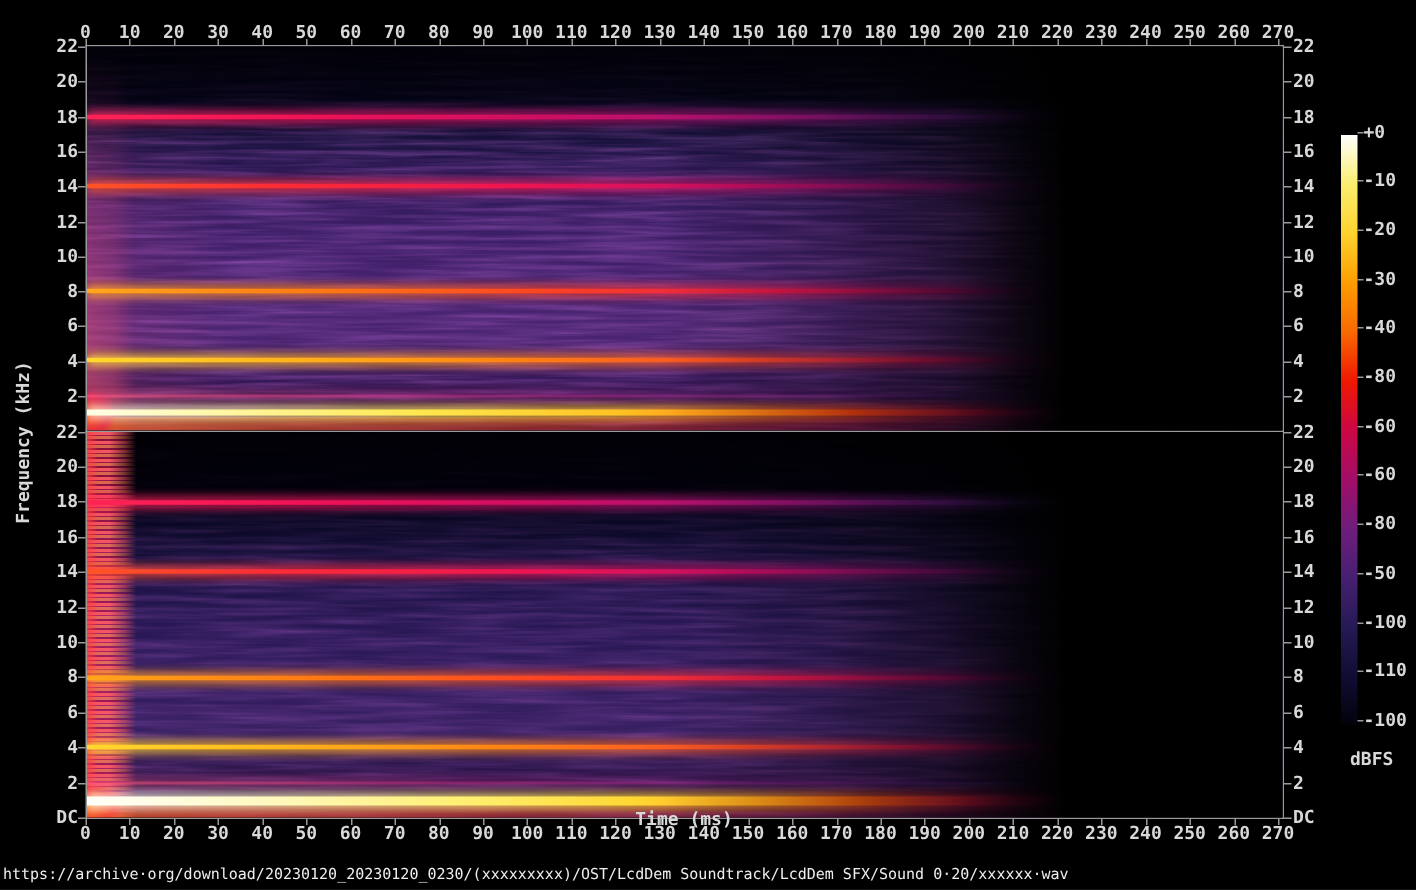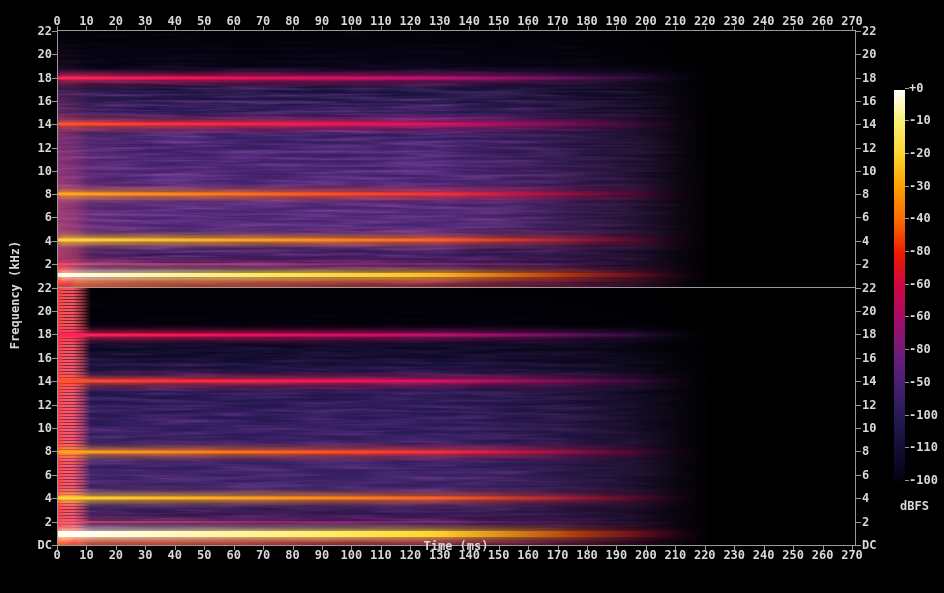--- a/index.html
+++ b/index.html
@@ -155,20 +155,21 @@
         <div class="hline l2" style="top: 90.9091%; height: 2px;"></div>
         <div class="hline lf2" style="top: 95.9091%; height: 6px;"></div>
       </div>
     <div class="fade-right"></div>
   </div>
 
   <div class="colorbar" style="background: linear-gradient(rgb(255, 255, 255) 0%, rgb(252, 238, 111) 8.3%, rgb(253, 210, 46) 16.7%, rgb(253, 157, 1) 25%, rgb(249, 106, 0) 33.3%, rgb(239, 24, 0) 41.7%, rgb(204, 7, 68) 50%, rgb(163, 13, 103) 58.3%, rgb(111, 29, 124) 66.7%, rgb(71, 31, 114) 75%, rgb(38, 26, 85) 83.3%, rgb(16, 13, 52) 91.7%, rgb(2, 2, 13) 100%);"></div>
   <div class="dbfs">dBFS</div>
 
   <div class="axis-title xlab">Time (ms)</div>
+  <div class="url">https://archive·org/download/20230120_20230120_0230/(xxxxxxxxx)/OST/LcdDem Soundtrack/LcdDem SFX/Sound 0·20/xxxxxx·wav</div>
 <div class="tick" style="left: 57px; top: 26px; width: 1px; height: 4px;"></div>
     <div class="tick" style="left: 57px; top: 546px; width: 1px; height: 4px;"></div>
     <div class="tlabel cx" style="left: 57px; top: 14px;">0</div>
     <div class="tlabel cx" style="left: 57px; top: 548px;">0</div>
     <div class="tick" style="left: 86.4444px; top: 26px; width: 1px; height: 4px;"></div>
     <div class="tick" style="left: 86.4444px; top: 546px; width: 1px; height: 4px;"></div>
     <div class="tlabel cx" style="left: 86.4444px; top: 14px;">10</div>
     <div class="tlabel cx" style="left: 86.4444px; top: 548px;">10</div>
     <div class="tick" style="left: 115.889px; top: 26px; width: 1px; height: 4px;"></div>
     <div class="tick" style="left: 115.889px; top: 546px; width: 1px; height: 4px;"></div>

